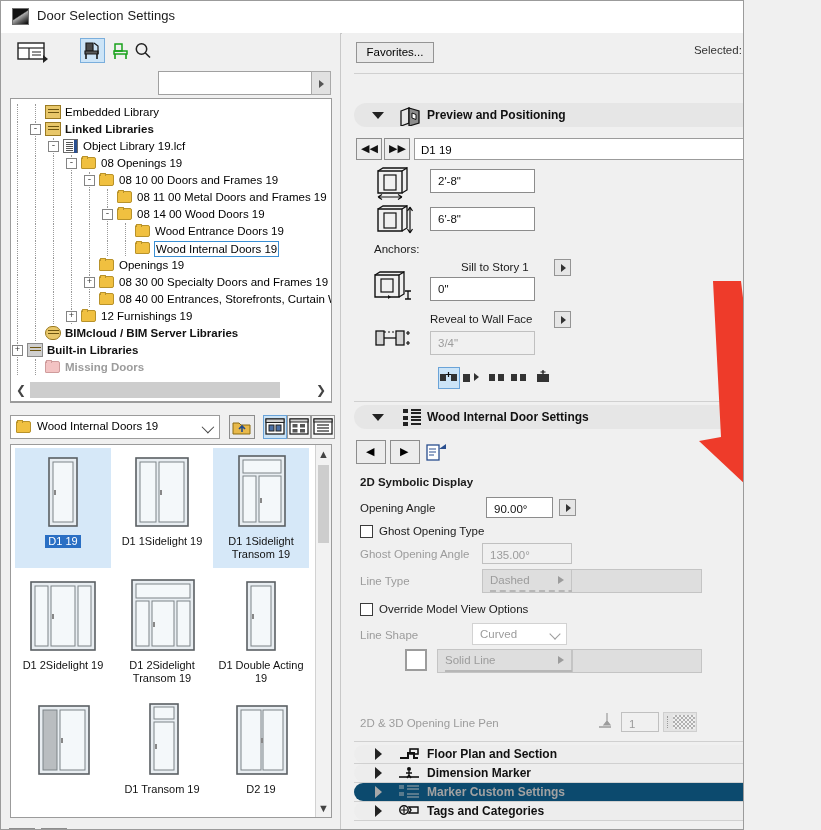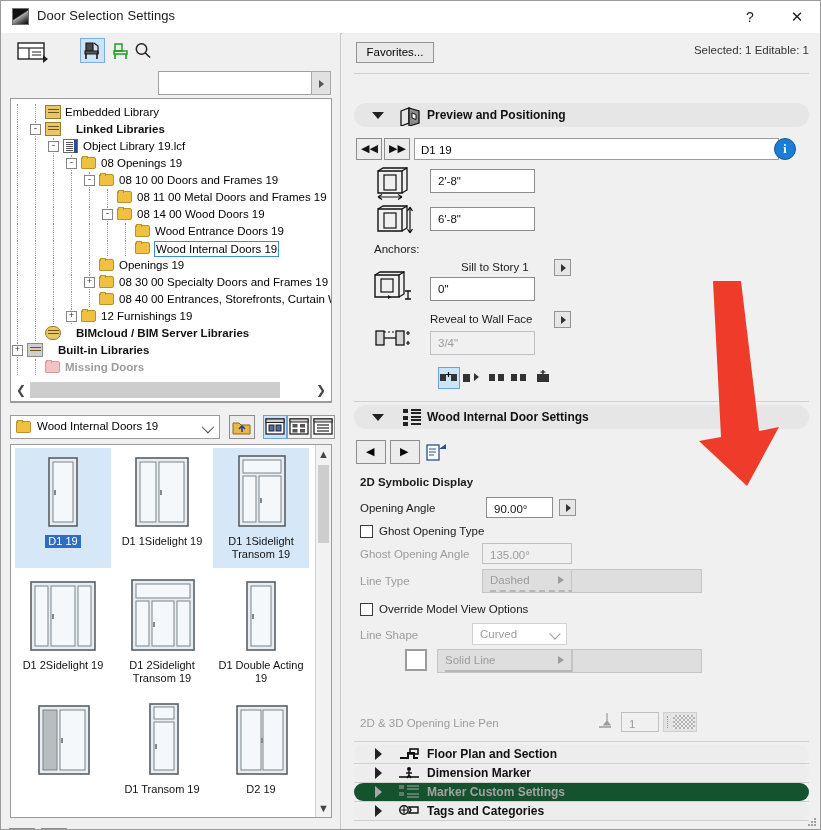--- a/index.html
+++ b/index.html
@@ -4,21 +4,21 @@
 <style>
   html,body{margin:0;padding:0;}
   body{
     width:821px;height:830px;
     background:#f0f0f0;
     font-family:"Liberation Sans",sans-serif;
     font-size:12px;color:#000;
     overflow:hidden;
     -webkit-font-smoothing:antialiased;
   }
-  #root{position:relative;width:821px;height:830px;background:#f0f0f0;border:1px solid #9b9b9b;box-sizing:border-box;overflow:hidden;}
+  #root{position:relative;width:744px;height:830px;background:#f0f0f0;border:1px solid #9b9b9b;box-sizing:border-box;overflow:hidden;}
 
   
   .titlebar{position:absolute;left:0;top:0;width:819px;height:32px;background:#fff;box-sizing:border-box;}
   .title-icon{position:absolute;left:11px;top:7px;width:17px;height:17px;background:#e9e9e9;border:1px solid #707070;box-sizing:border-box;overflow:hidden;}
   .title-icon:after{content:"";position:absolute;left:-3px;top:-2px;width:22px;height:22px;background:linear-gradient(135deg,#111 0%,#111 40%,#aaa 44%,#555 60%,#111 75%);transform:rotate(12deg);}
   .title-text{position:absolute;left:36px;top:7px;font-size:13px;color:#1a1a1a;letter-spacing:.1px;}
   .title-help{position:absolute;left:736px;top:5px;width:26px;height:22px;text-align:center;line-height:22px;font-size:14px;color:#222;cursor:default;}
   .title-close{position:absolute;left:782px;top:5px;width:28px;height:22px;text-align:center;line-height:22px;font-size:15px;color:#222;cursor:default;}
 
   
@@ -39,21 +39,21 @@
   .ts-thumb{position:absolute;left:19px;top:2px;width:250px;height:16px;background:#cdcdcd;}
 
   .trow{position:relative;height:16px;line-height:16px;white-space:nowrap;font-size:11.5px;}
   .tdot{position:absolute;top:0;width:1px;height:16px;border-left:1px dotted #9a9a9a;}
   .texp{position:absolute;top:3px;width:11px;height:11px;border:1px solid #848484;background:#fff;box-sizing:border-box;font-size:9px;line-height:9px;text-align:center;color:#333;font-family:"Liberation Mono",monospace;}
   .tfold{position:absolute;top:2px;width:15px;height:12px;background:#f0c040;border:1px solid #b8922a;border-radius:1px 2px 2px 1px;box-sizing:border-box;}
   .tfold:before{content:"";position:absolute;left:0;top:-2px;width:6px;height:3px;background:#f0c040;border:1px solid #b8922a;border-bottom:none;border-radius:1px 1px 0 0;box-sizing:border-box;}
   .tfold.pink{background:#f3c3c3;border-color:#cf9c9c;}
   .tfold.pink:before{background:#f3c3c3;border-color:#cf9c9c;}
   .tlbl{position:absolute;top:0;}
-  .tlbl.bold{font-weight:bold;color:#111;margin-left:11px;}
+  .tlbl.bold{font-weight:bold;color:#111;}
   .tlbl.grey{color:#9c9c9c;font-weight:bold;}
   .tlbl.sel{background:#fff;border:1px solid #3a8fd4;padding:0 1px;margin-left:-1px;line-height:14px;top:1px;}
   .ticon-lib{position:absolute;top:1px;width:16px;height:14px;background:#e8c76a;border:1px solid #9a7a22;box-sizing:border-box;}
   .ticon-lib:after{content:"";position:absolute;left:2px;top:3px;width:11px;height:2px;border-top:1px solid #6d5510;border-bottom:1px solid #6d5510;}
   .ticon-lib.grey{background:#cfcfcf;border-color:#8a8a8a;}
   .ticon-lcf{position:absolute;top:1px;width:15px;height:14px;background:#fff;border:1px solid #6b6b6b;box-sizing:border-box;}
   .ticon-lcf:after{content:"";position:absolute;left:2px;top:2px;width:7px;height:9px;background:repeating-linear-gradient(to bottom,#555 0 1px,#fff 1px 2px);}
   .ticon-lcf:before{content:"";position:absolute;left:10px;top:0px;width:3px;height:13px;background:#2a4f8f;}
 
   
@@ -687,21 +687,21 @@
         <div class="sect-hd" style="left:12px;top:731px;width:455px;height:18px;border-radius:9px;background:#ededed;">
           <div class="tri right" style="top:3px;"></div>
           <div style="position:absolute;left:44px;top:1px;"><svg width="22" height="16" viewBox="0 0 22 16">
               <line x1="1" y1="12" x2="21" y2="12" stroke="#111" stroke-width="1.6"></line>
               <circle cx="11" cy="4" r="2" fill="#111"></circle>
               <path d="M11 6 v4 M8 8 h6 M9 13 l2 -3 l2 3" fill="none" stroke="#111" stroke-width="1.4"></path>
             </svg></div>
           <div class="ttl" style="top:2px;text-align:center;">Dimension Marker</div>
         </div>
         <div class="hr" style="left:12px;top:749px;width:455px;"></div>
-        <div class="sect-hd" style="left:12px;top:750px;width:455px;height:18px;border-radius:9px;background:#14532d;">
+        <div class="sect-hd" style="left:12px;top:750px;width:455px;height:18px;border-radius:9px;background:#0c4a6e;">
           <div class="tri right grey" style="top:3px;"></div>
           <div style="position:absolute;left:44px;top:1px;opacity:.45;"><svg width="22" height="16" viewBox="0 0 22 16">
               <rect x="1" y="1" width="5" height="4" fill="#b4b4b4"></rect>
               <rect x="9" y="1" width="12" height="2" fill="#b4b4b4"></rect>
               <rect x="9" y="4" width="12" height="2" fill="#b4b4b4"></rect>
               <rect x="1" y="8" width="5" height="4" fill="#b4b4b4"></rect>
               <rect x="9" y="9" width="12" height="2" fill="#b4b4b4"></rect>
               <rect x="9" y="12" width="12" height="2" fill="#b4b4b4"></rect>
             </svg></div>
           <div class="ttl grey" style="top:2px;">Marker Custom Settings</div>

